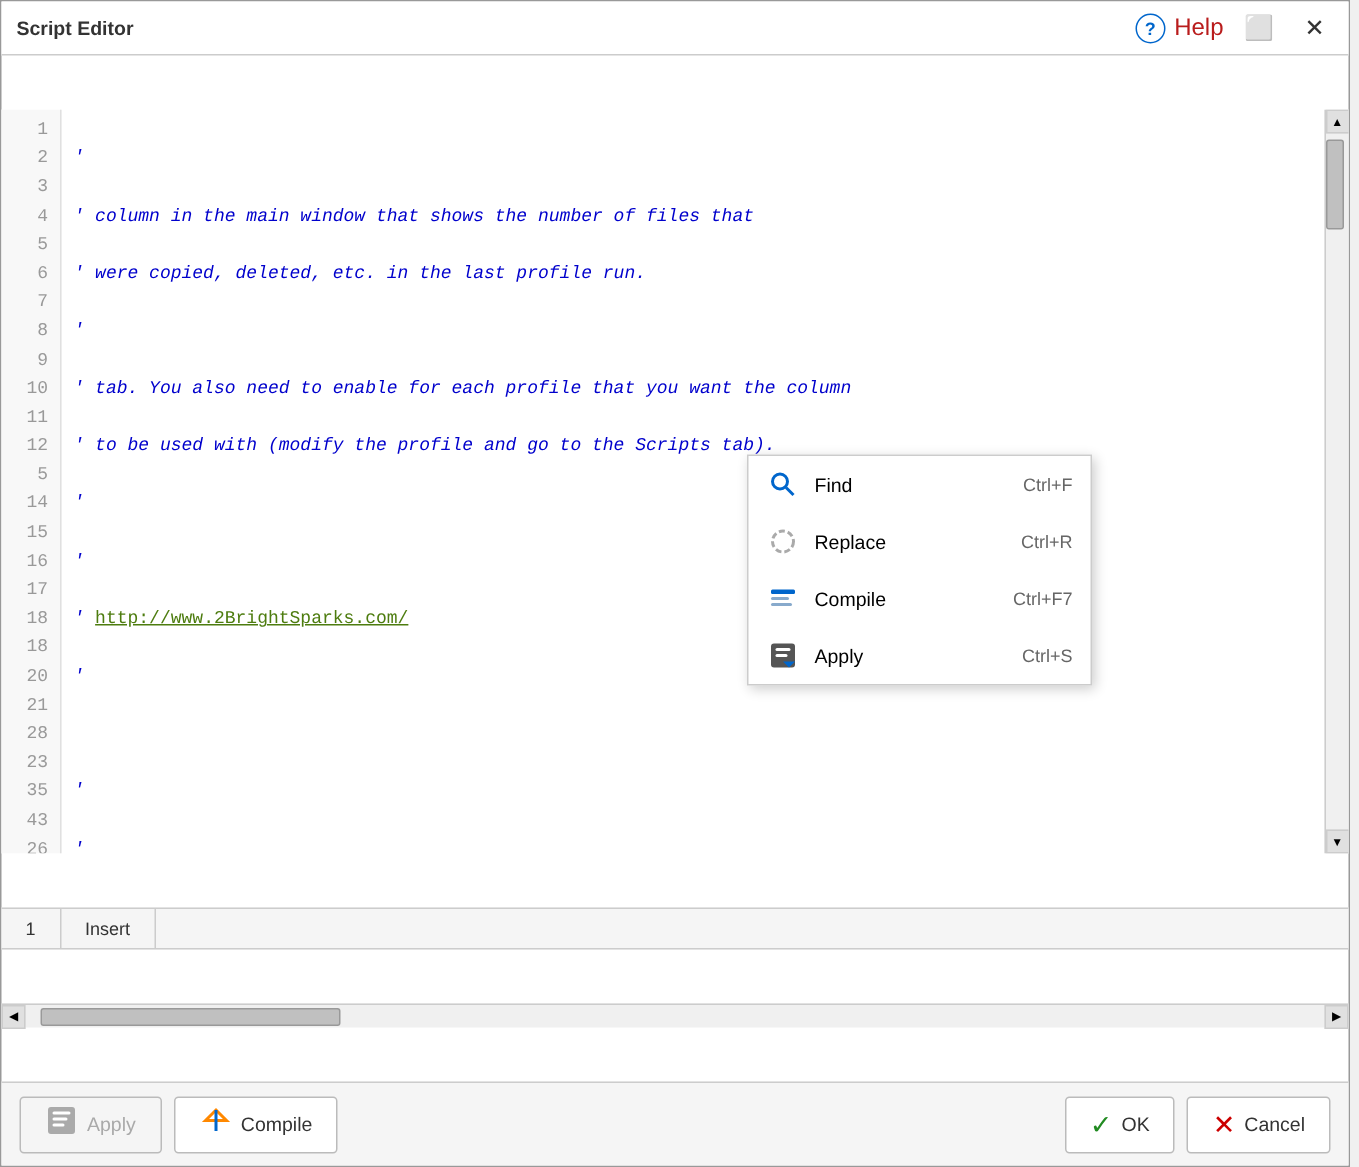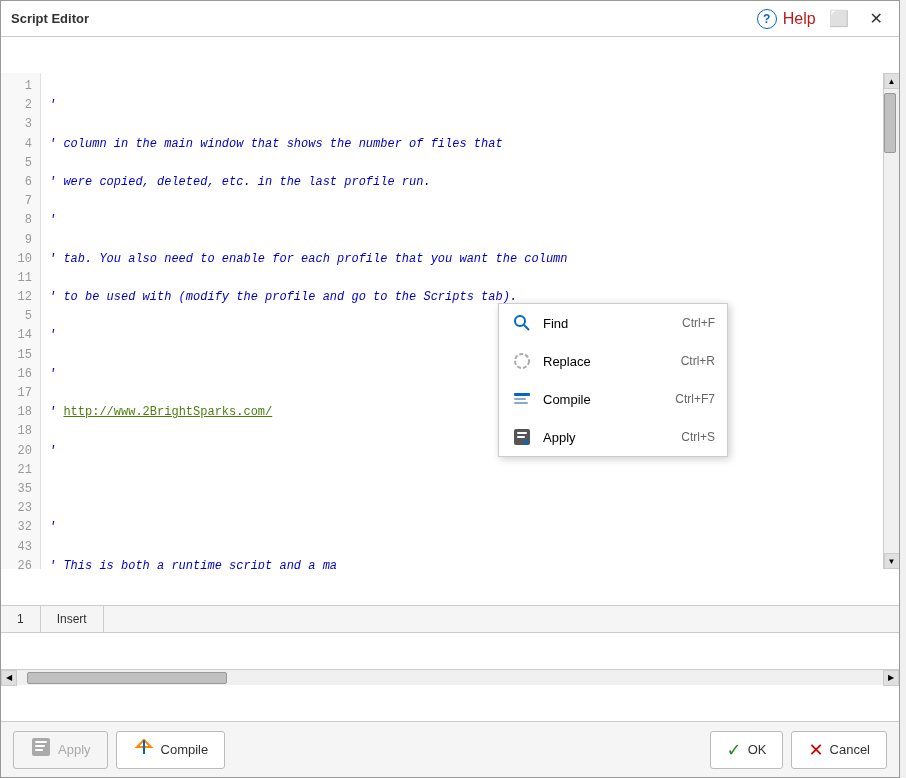--- a/index.html
+++ b/index.html
@@ -303,44 +303,43 @@
       <span>12</span><br>
       <span>5</span><br>
       <span>14</span><br>
       <span>15</span><br>
       <span>16</span><br>
       <span>17</span><br>
       <span>18</span><br>
       <span>18</span><br>
       <span>20</span><br>
       <span>21</span><br>
+      <span>28</span><br>
+      <span>23</span><br>
       <span>35</span><br>
-      <span>23</span><br>
-      <span>32</span><br>
       <span>43</span><br>
       <span>26</span><br>
       <span>27</span><br>
       <span>20</span><br>
       <span>29</span><br>
     </div>
 
     <div class="code-content">
 <span class="code-line comment">'</span>
 <span class="code-line comment">' column in the main window that shows the number of files that</span>
 <span class="code-line comment">' were copied, deleted, etc. in the last profile run.</span>
 <span class="code-line comment">'</span>
 <span class="code-line comment">' tab. You also need to enable for each profile that you want the column</span>
 <span class="code-line comment">' to be used with (modify the profile and go to the Scripts tab).</span>
 <span class="code-line comment">'</span>
 <span class="code-line comment">'</span>
 <span class="code-line"><span class="comment">' </span><span class="link">http://www.2BrightSparks.com/</span></span>
 <span class="code-line comment">'</span>
 <span class="code-line"> </span>
 <span class="code-line comment">'</span>
-<span class="code-line comment">' This is both a runtime script and a ma</span>
 <span class="code-line comment">'</span>
 
 
 
 
 
 
 
 
 

